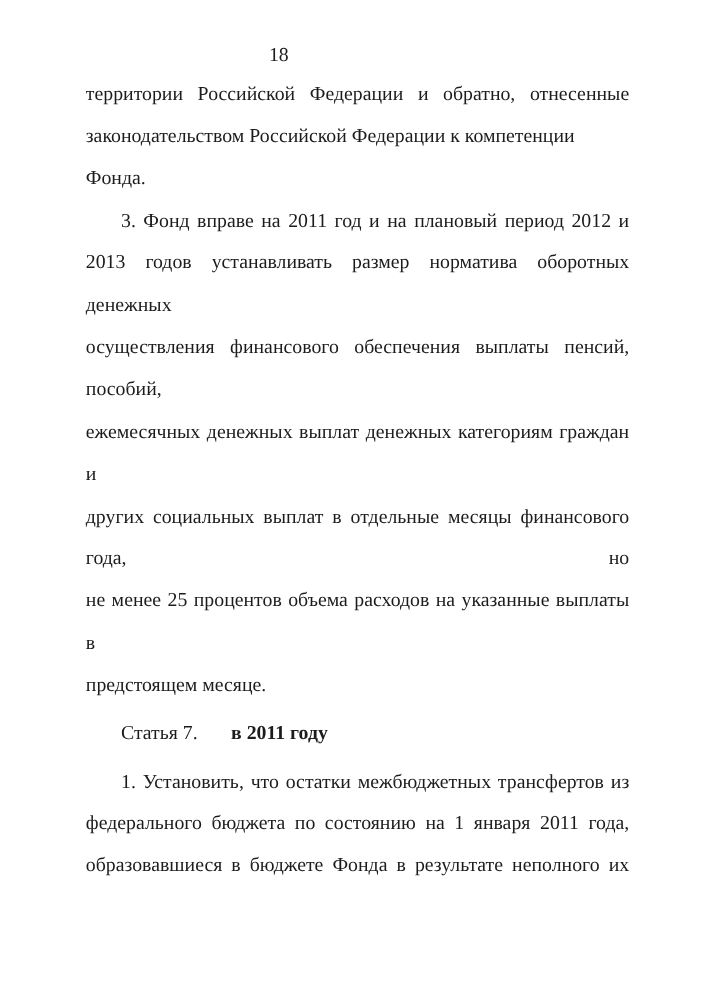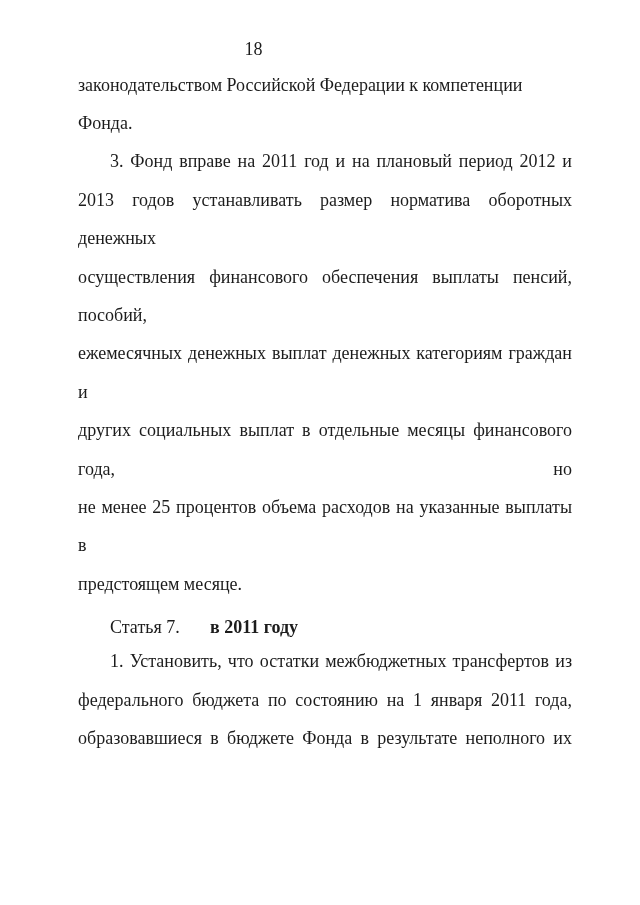--- a/index.html
+++ b/index.html
@@ -40,21 +40,21 @@
   .ln.j {
     text-align: justify;
     text-align-last: justify;
   }
   .ln.ind {
     text-indent: 32px;
   }
   .heading {
     position: relative;
     margin-top: 13px;
-    margin-bottom: 4px;
+    margin-bottom: 14px;
     line-height: 22px;
     padding-left: 132px;
   }
   .art-label {
     position: absolute;
     left: 32px;
     top: 0;
     font-weight: normal;
   }
   .art-title {
@@ -62,20 +62,21 @@
   }
 </style>
 </head>
 <body>
 
 <div class="page-number">18</div>
 
 <div class="doc-body">
 
   <div class="para">
+    <div class="ln j">территории Российской Федерации и обратно, отнесенные</div>
     <div class="ln">законодательством Российской Федерации к компетенции Фонда.</div>
   </div>
 
   <div class="para">
     <div class="ln j ind">3.&nbsp;Фонд вправе на 2011 год и на плановый период 2012 и</div>
     <div class="ln j">2013&nbsp;годов устанавливать размер норматива оборотных денежных</div>
     <div class="ln j">осуществления финансового обеспечения выплаты пенсий, пособий,</div>
     <div class="ln j">ежемесячных денежных выплат денежных категориям граждан и</div>
     <div class="ln j">других социальных выплат в отдельные месяцы финансового года, но</div>
     <div class="ln j">не менее 25&nbsp;процентов объема расходов на указанные выплаты в</div>

